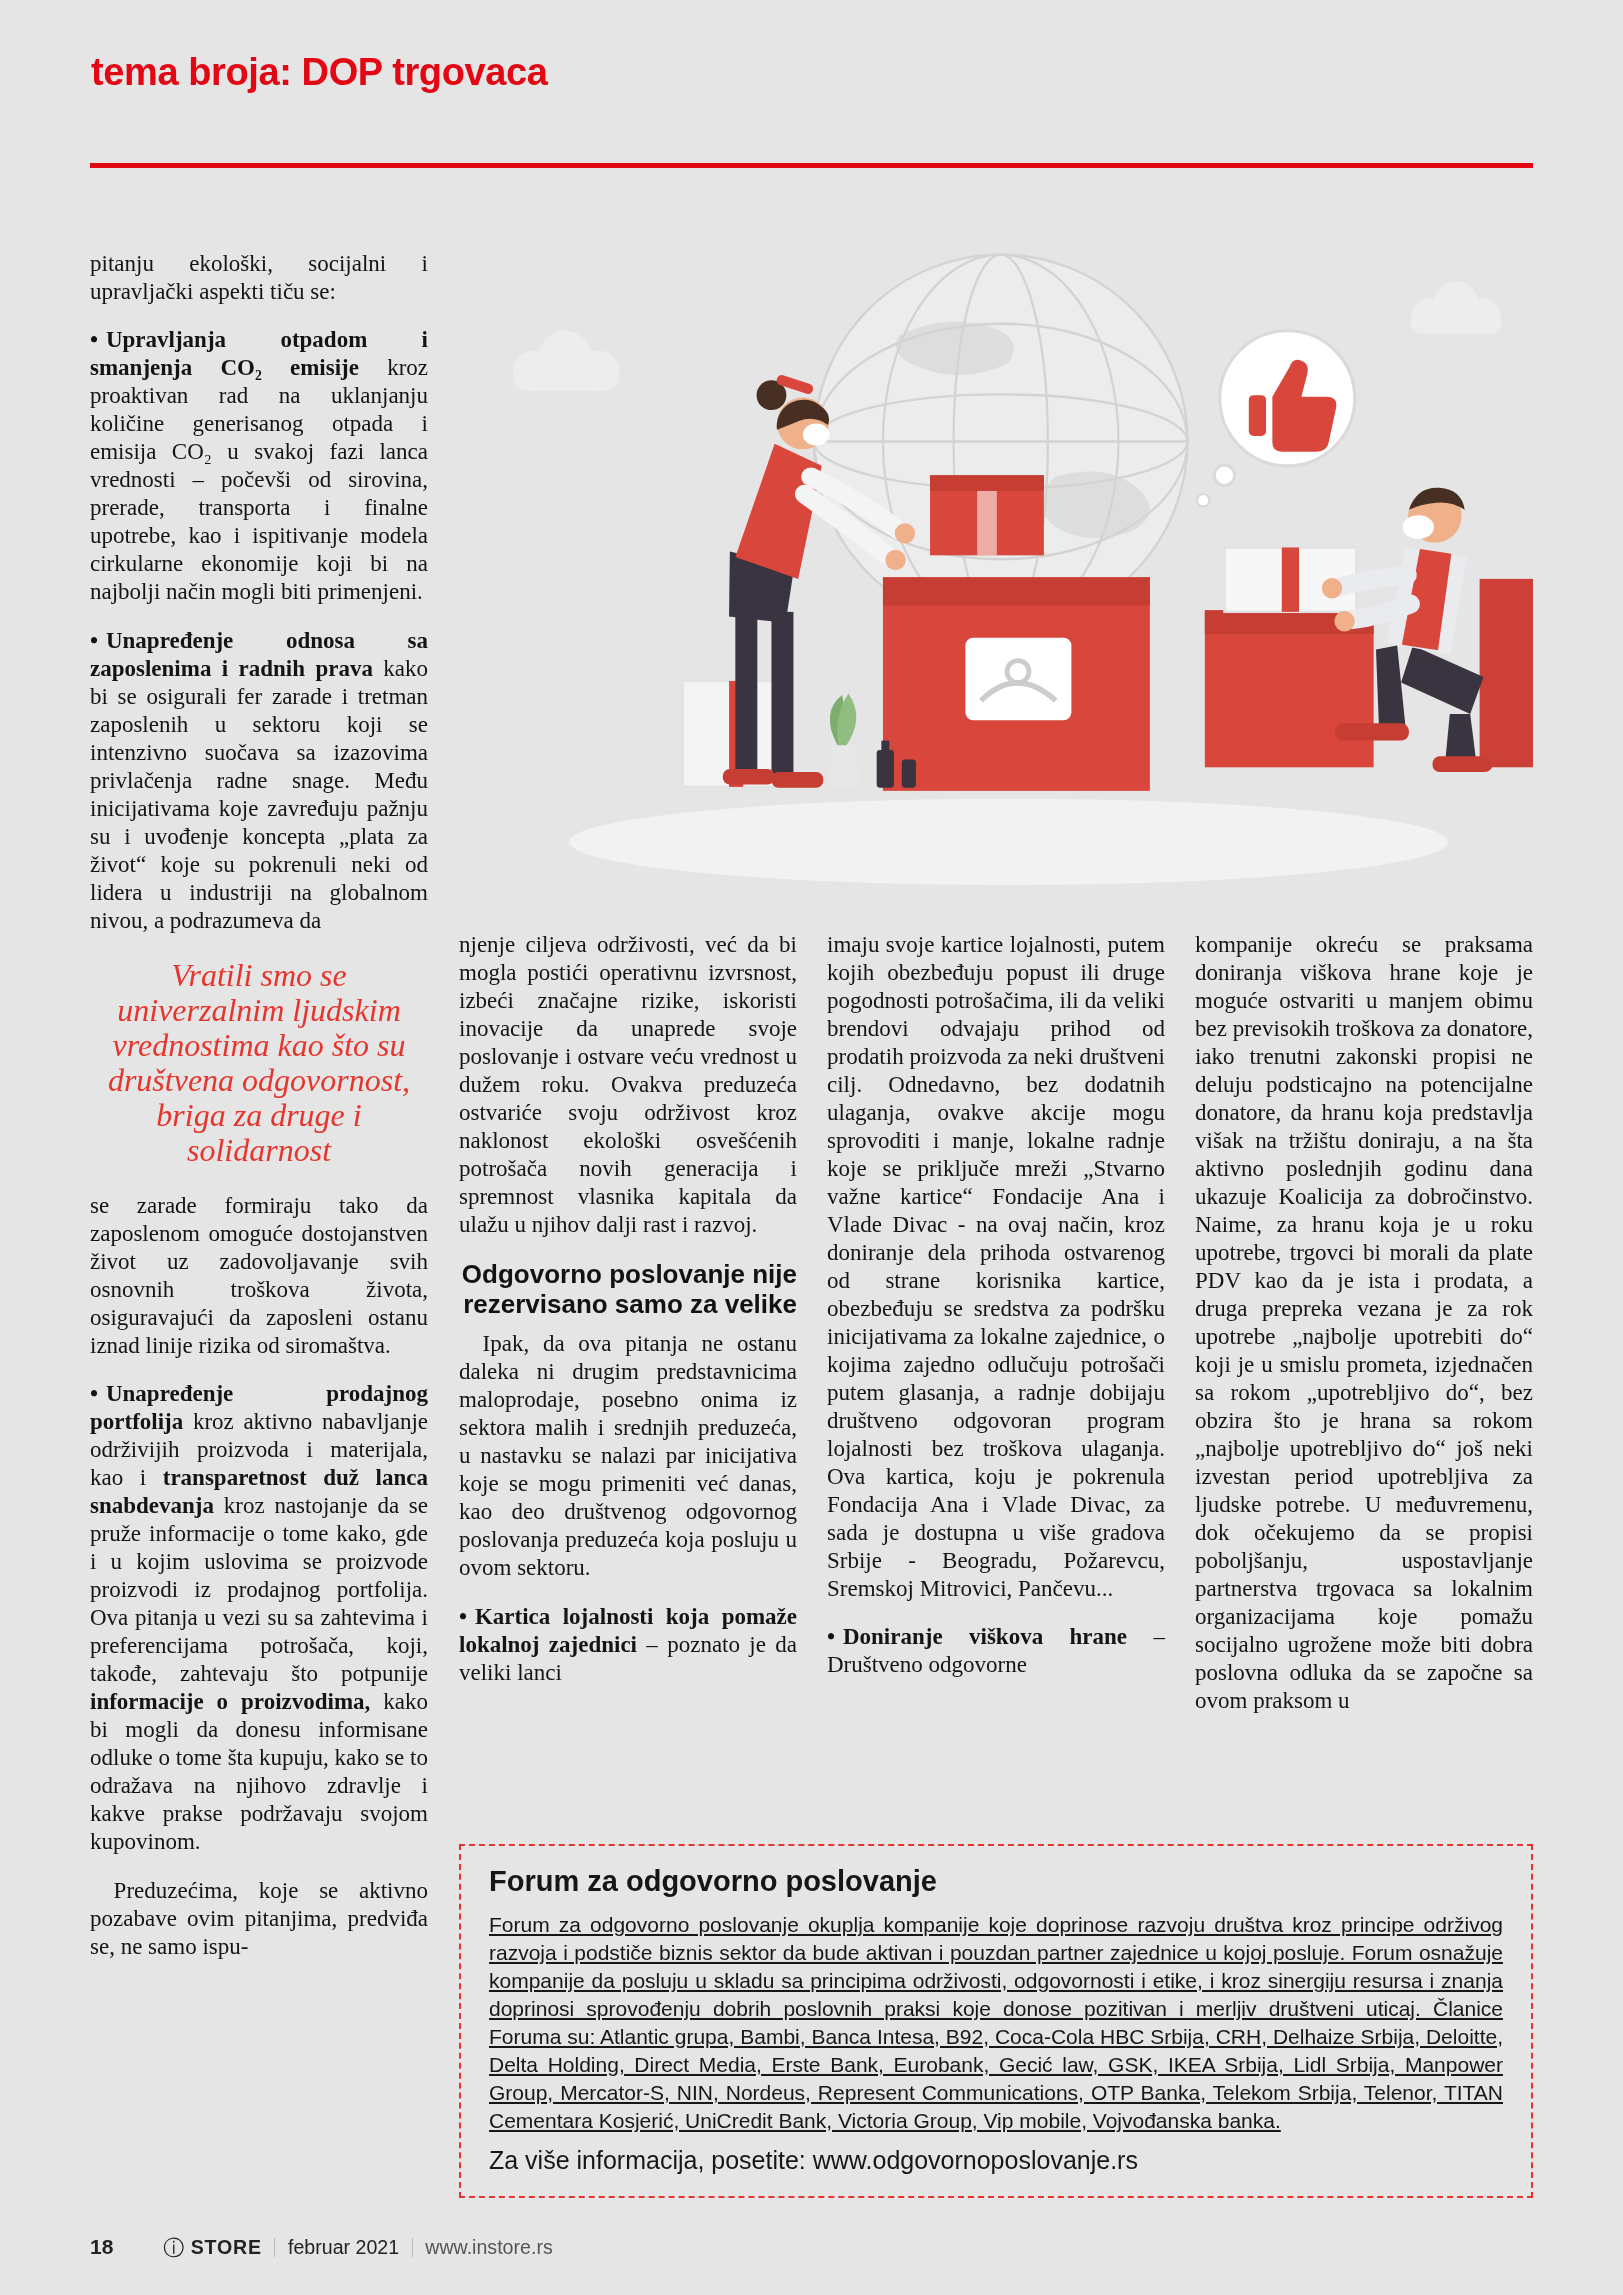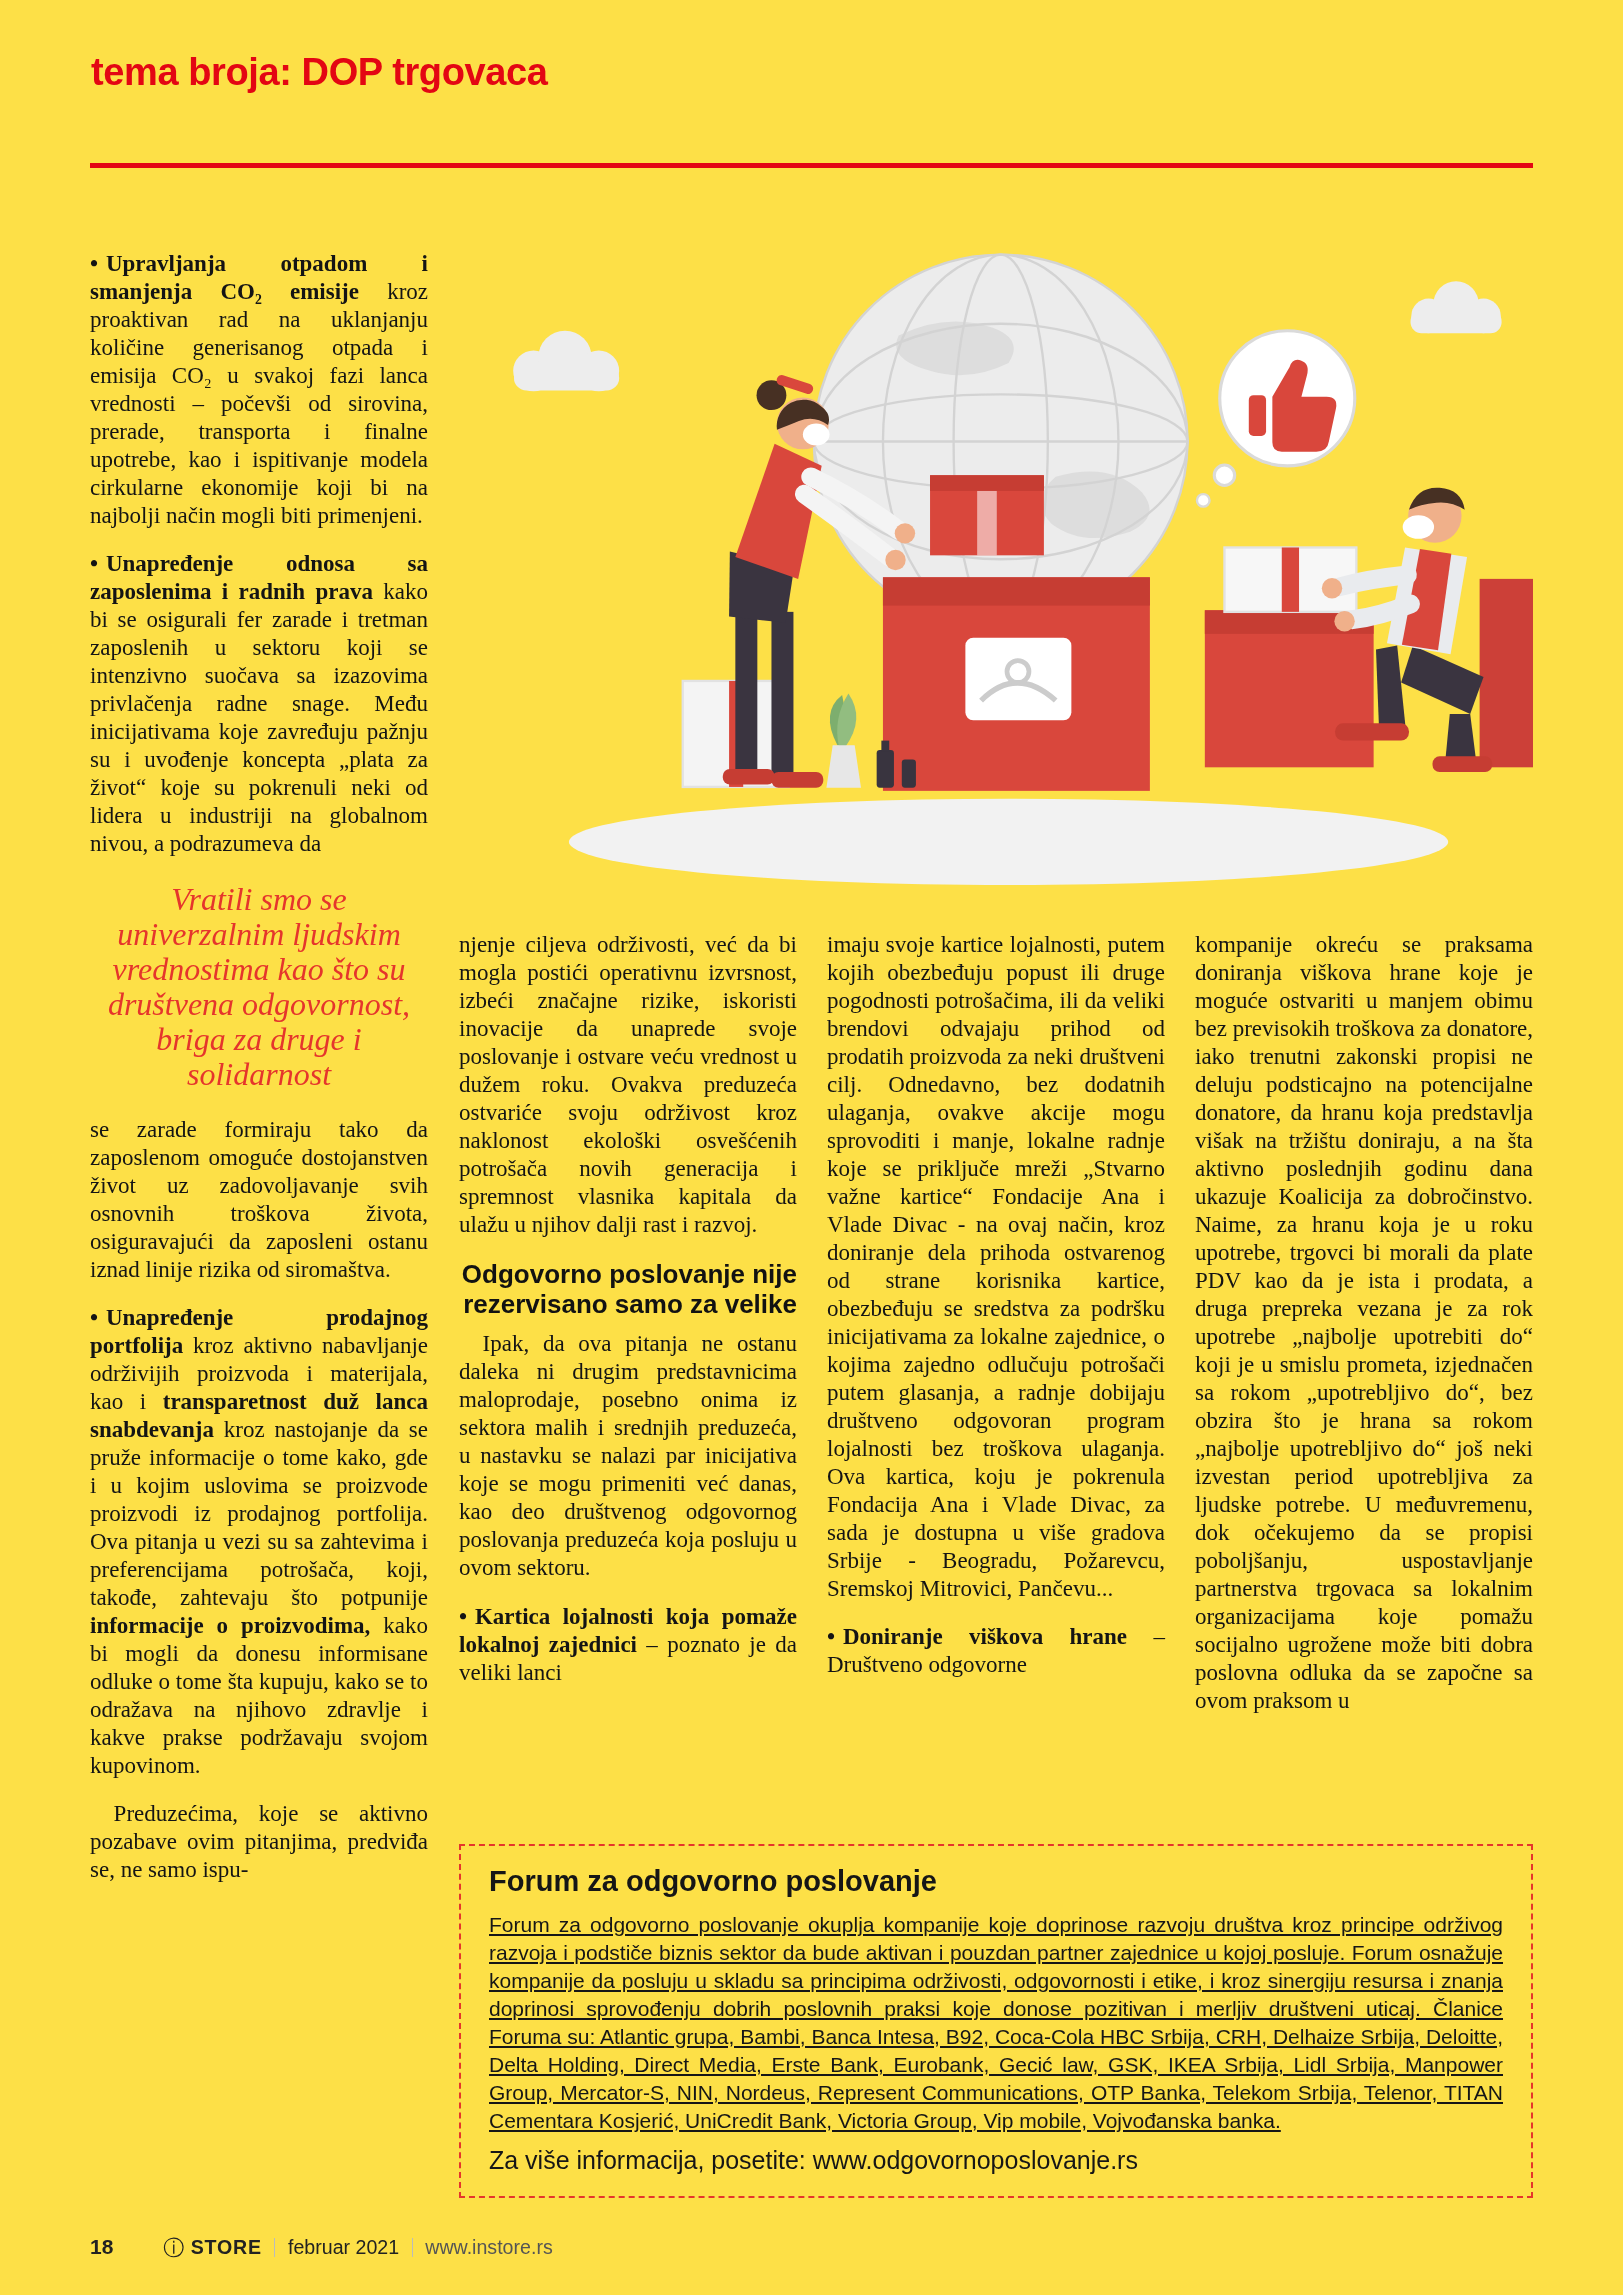--- a/index.html
+++ b/index.html
@@ -1,16 +1,16 @@
 <!DOCTYPE html>
 <html lang="sr" style="font-size:12.6px"><head>
 <meta charset="utf-8">
 <style>
   html,body{margin:0;padding:0;background:#ffffff;}
-  .page{position:relative;width:1623px;height:2295px;background:#fde047;overflow:hidden;
+  .page{position:relative;width:1623px;height:2295px;background:#e5e5e5;overflow:hidden;
         font-family:"Liberation Serif", serif;color:#141414;}
 
   
   .kicker{position:absolute;left:91px;top:52px;margin:0;
           font:800 38px/1.1 "Liberation Sans", sans-serif;color:#e30613;letter-spacing:-0.4px;}
   .rule{position:absolute;left:90px;top:163px;width:1443px;height:4.7px;background:#e30613;}
 
   
   .col{position:absolute;width:338px;font-size:23px;line-height:28px;text-align:justify;}
   .col p{margin:0 0 20.4px 0;}
@@ -53,20 +53,21 @@
 </style>
 </head>
 <body>
 
 <div class="page">
 
   <h1 class="kicker">tema broja: DOP trgovaca</h1>
   <div class="rule"></div>
 
   <section class="col col1">
+    <p>pitanju ekološki, socijalni i upravljački aspekti tiču se:</p>
     <p class="bullet"><span class="b">•</span><strong>Upravljanja otpadom i smanjenja CO₂ emisije</strong> <span>kroz proaktivan rad na uklanjanju količine generisanog otpada i emisija CO₂ u svakoj fazi lanca vrednosti – počevši od sirovina, prerade, transporta i finalne upotrebe, kao i ispitivanje modela cirkularne ekonomije koji bi na najbolji način mogli biti primenjeni.</span></p>
     <p class="bullet"><span class="b">•</span><strong>Unapređenje odnosa sa zaposlenima i radnih prava</strong> <span>kako bi se osigurali fer zarade i tretman zaposlenih u sektoru koji se intenzivno suočava sa izazovima privlačenja radne snage. Među inicijativama koje zavređuju pažnju su i uvođenje koncepta „plata za život“ koje su pokrenuli neki od lidera u industriji na globalnom nivou, a podrazumeva da</span></p>
     <blockquote class="quote">Vratili smo se univerzalnim ljudskim vrednostima kao što su društvena odgovornost, briga za druge i solidarnost</blockquote>
     <p>se zarade formiraju tako da zaposlenom omoguće dostojanstven život uz zadovoljavanje svih osnovnih troškova života, osiguravajući da zaposleni ostanu iznad linije rizika od siromaštva.</p>
     <p class="bullet"><span class="b">•</span><strong>Unapređenje prodajnog portfolija</strong> <span>kroz aktivno nabavljanje održivijih proizvoda i materijala, kao i</span> <strong>transparetnost duž lanca snabdevanja</strong> <span>kroz nastojanje da se pruže informacije o tome kako, gde i u kojim uslovima se proizvode proizvodi iz prodajnog portfolija. Ova pitanja u vezi su sa zahtevima i preferencijama potrošača, koji, takođe, zahtevaju što potpunije</span> <strong>informacije o proizvodima,</strong> <span>kako bi mogli da donesu informisane odluke o tome šta kupuju, kako se to odražava na njihovo zdravlje i kakve prakse podržavaju svojom kupovinom.</span></p>
     <p class="indent">Preduzećima, koje se aktivno pozabave ovim pitanjima, predviđa se, ne samo ispu-</p>
   </section>
 
   <figure class="illo">
     <svg viewBox="0 0 1368 845" xmlns="http://www.w3.org/2000/svg">

